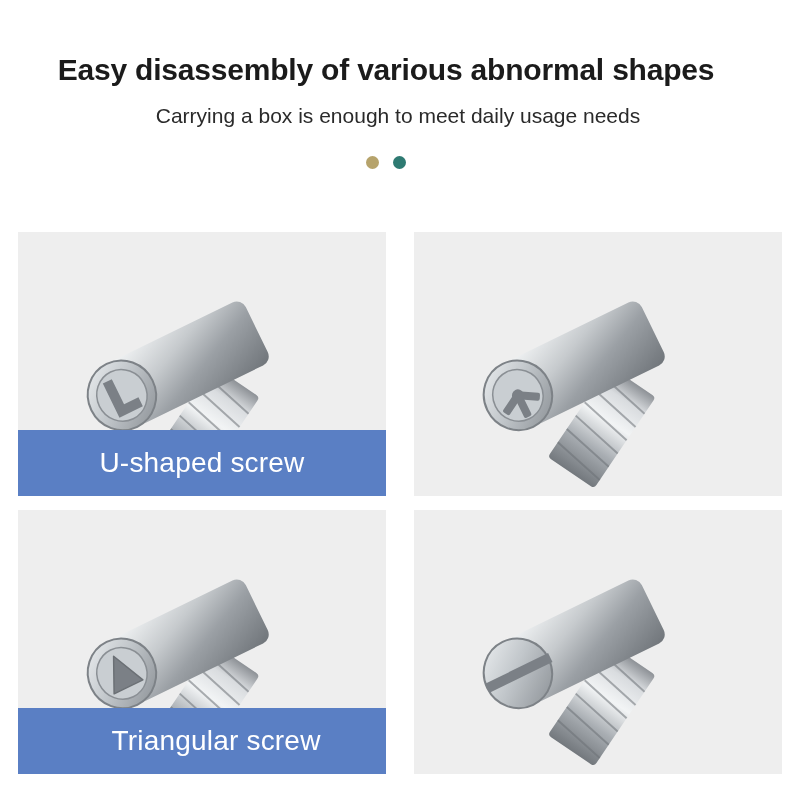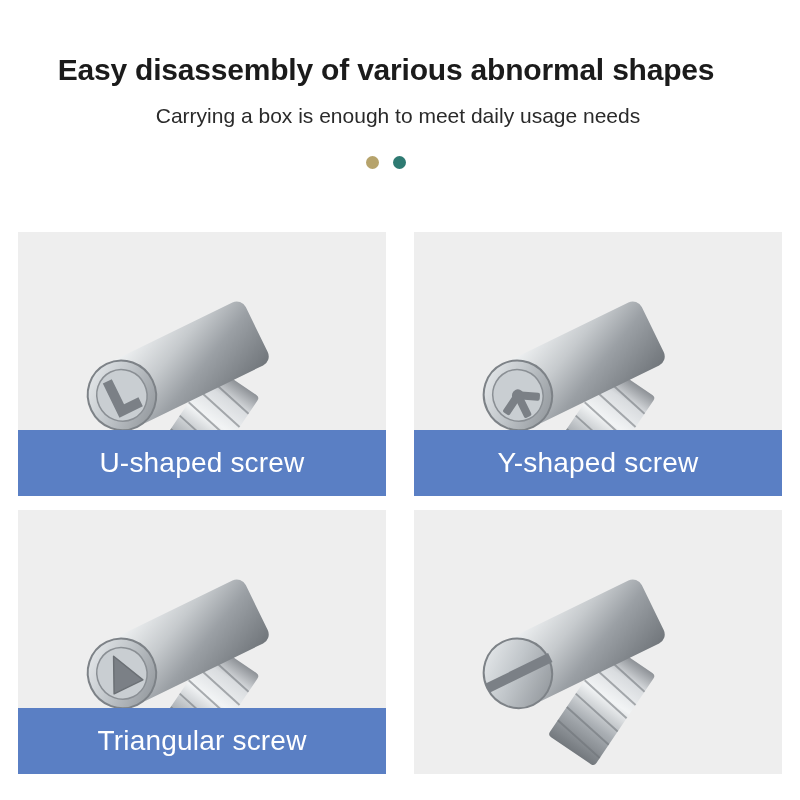--- a/index.html
+++ b/index.html
@@ -208,23 +208,20 @@
 
             <g fill="#7b8086">
               <rect x="92" y="131" width="8" height="24" rx="2"></rect>
               <rect x="92" y="109" width="8" height="24" rx="2" transform="rotate(120 96 131)"></rect>
               <rect x="92" y="109" width="8" height="24" rx="2" transform="rotate(-120 96 131)"></rect>
               <circle cx="96" cy="131" r="6"></circle>
             </g>
           </g>
         </svg>
       </div>
-      <div class="caption" style="background: rgb(90, 127, 196);">
-        <span class="caption-text">Y-shaped screw</span>
-      </div>
     </div>
 
     <div class="card" style="background: rgb(238, 238, 238);">
       <div class="img-area">
         <svg class="screw" viewBox="0 0 368 264">
           <defs>
             <linearGradient id="shaft3" x1="0" y1="0" x2="0" y2="1">
               <stop offset="0%" stop-color="#8d9196"></stop>
               <stop offset="18%" stop-color="#d9dcdf"></stop>
               <stop offset="42%" stop-color="#f2f4f5"></stop>
@@ -256,21 +253,21 @@
           </g>
           <g transform="rotate(-26 170 130)">
             <rect x="96" y="96" width="150" height="70" rx="10" fill="url(#head3)"></rect>
             <ellipse cx="96" cy="131" rx="34" ry="35" fill="url(#top3)" stroke="#7d8287" stroke-width="2"></ellipse>
             <ellipse cx="96" cy="131" rx="25" ry="26" fill="#c9ced2" stroke="#8a8f94" stroke-width="1.5"></ellipse>
 
             <path d="M 96 112 L 112 146 L 80 146 Z" fill="#7b8086" stroke="#6b7075" stroke-width="1.5" stroke-linejoin="round"></path>
           </g>
         </svg>
       </div>
-      <div class="caption" style="background: rgb(90, 127, 196);">
+      <div class="caption" style="background: rgb(90, 127, 196); padding-left: 14px;">
         <span class="caption-text">Triangular screw</span>
       </div>
     </div>
 
     <div class="card" style="background: rgb(238, 238, 238);">
       <div class="img-area">
         <svg class="screw" viewBox="0 0 368 264">
           <defs>
             <linearGradient id="shaft4" x1="0" y1="0" x2="0" y2="1">
               <stop offset="0%" stop-color="#8d9196"></stop>

